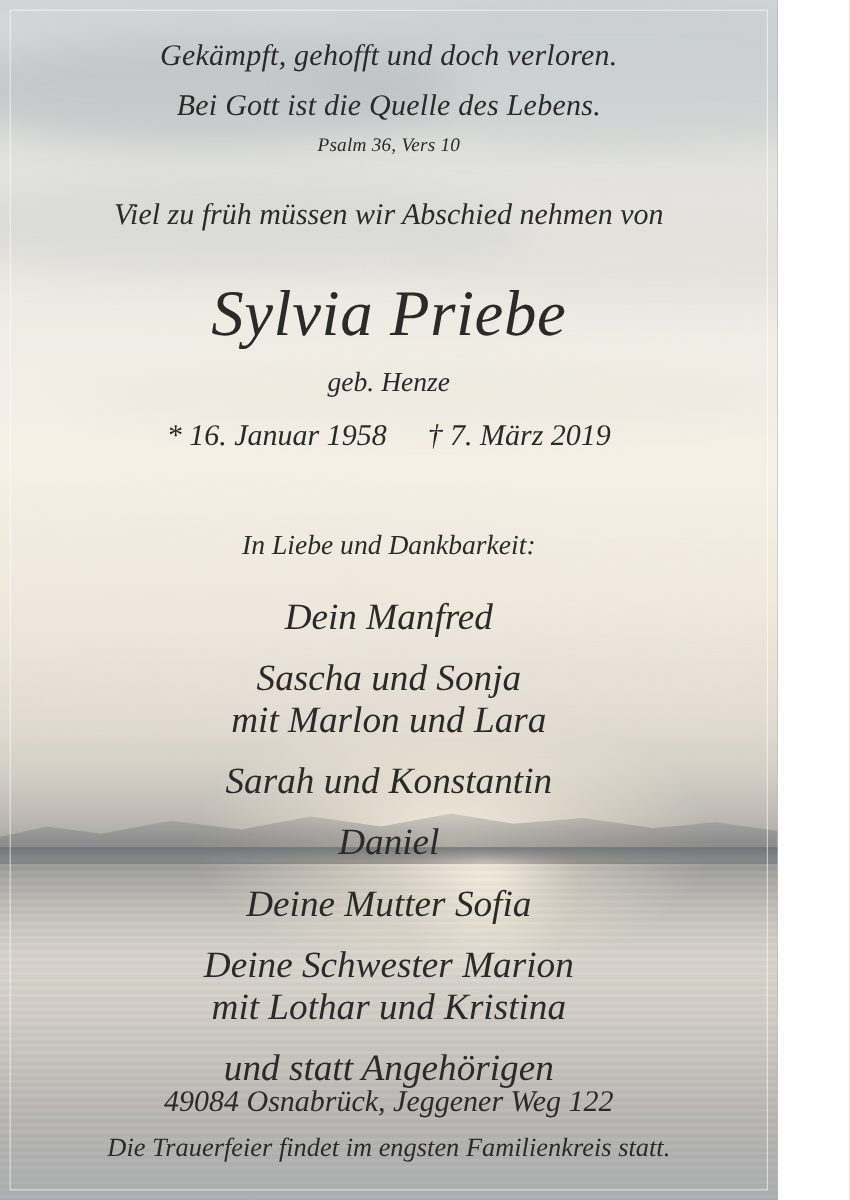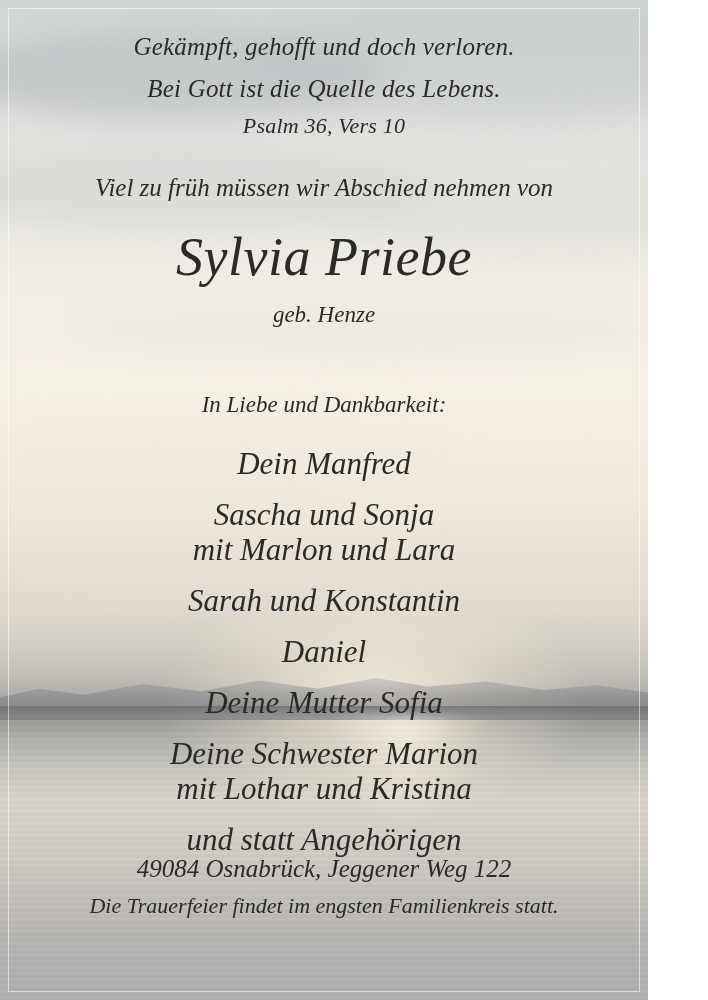--- a/index.html
+++ b/index.html
@@ -128,34 +128,34 @@
   }
   .verse {
     font-style: italic;
     font-size: 25px;
     line-height: 1.35;
     letter-spacing: 0.2px;
   }
   .verse .line2 { margin-top: 8px; }
   .psalm {
     font-style: italic;
-    font-size: 22px;
+    font-size: 16px;
     margin-top: 7px;
     letter-spacing: 0.2px;
     font-family: Liberation Serif, serif;
   }
   .intro {
     font-style: italic;
     font-size: 25px;
     margin-top: 35px;
   }
   .name {
     font-style: italic;
     font-size: 54px;
-    margin-top: 24px;
+    margin-top: 36px;
     letter-spacing: 0.5px;
     font-weight: 400;
   }
   .maiden {
     font-style: italic;
     font-size: 23px;
     margin-top: 14px;
   }
   .dates {
     font-style: italic;
@@ -218,20 +218,23 @@
     </div>
 
     <div class="psalm">Psalm 36, Vers 10</div>
 
     <div class="intro">Viel zu früh müssen wir Abschied nehmen von</div>
 
     <div class="name">Sylvia Priebe</div>
 
     <div class="maiden">geb. Henze</div>
 
+    <div class="dates">
+      <span>* 16. Januar 1958</span><span class="gap"></span><span>† 7. März 2019</span>
+    </div>
 
     <div class="thanks">In Liebe und Dankbarkeit:</div>
 
     <div class="family">
       <div class="grp">
         <span>Dein Manfred</span>
       </div>
       <div class="grp">
         <span>Sascha und Sonja</span>
         <span class="sub">mit Marlon und Lara</span>

